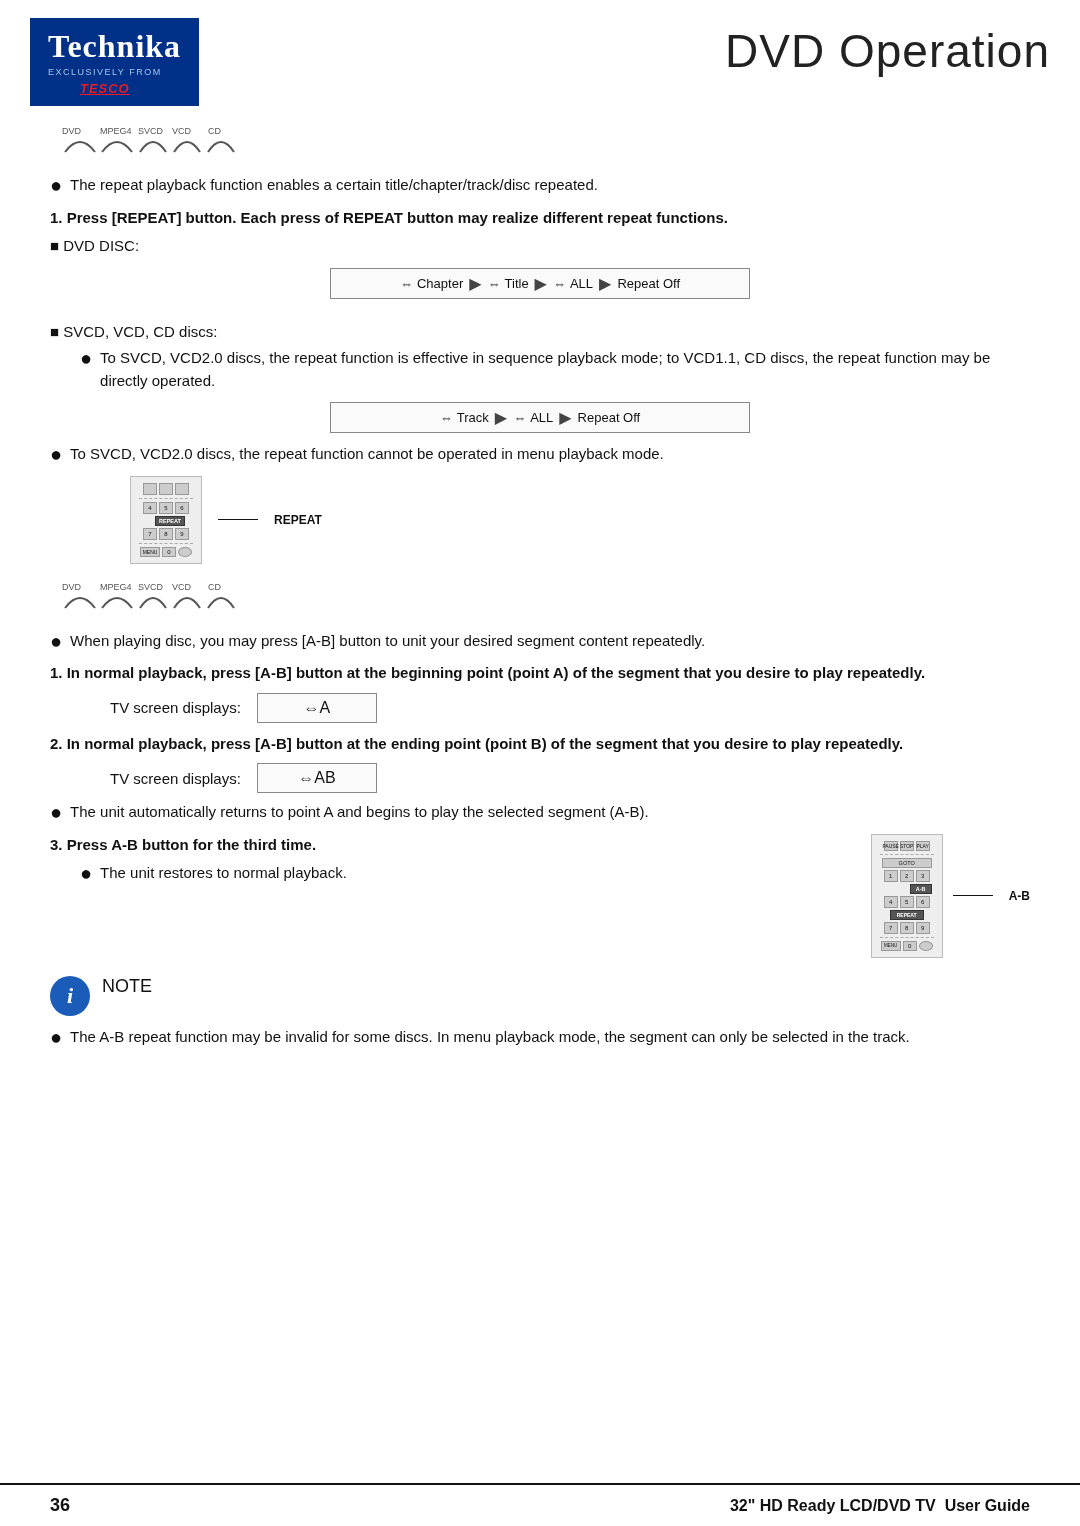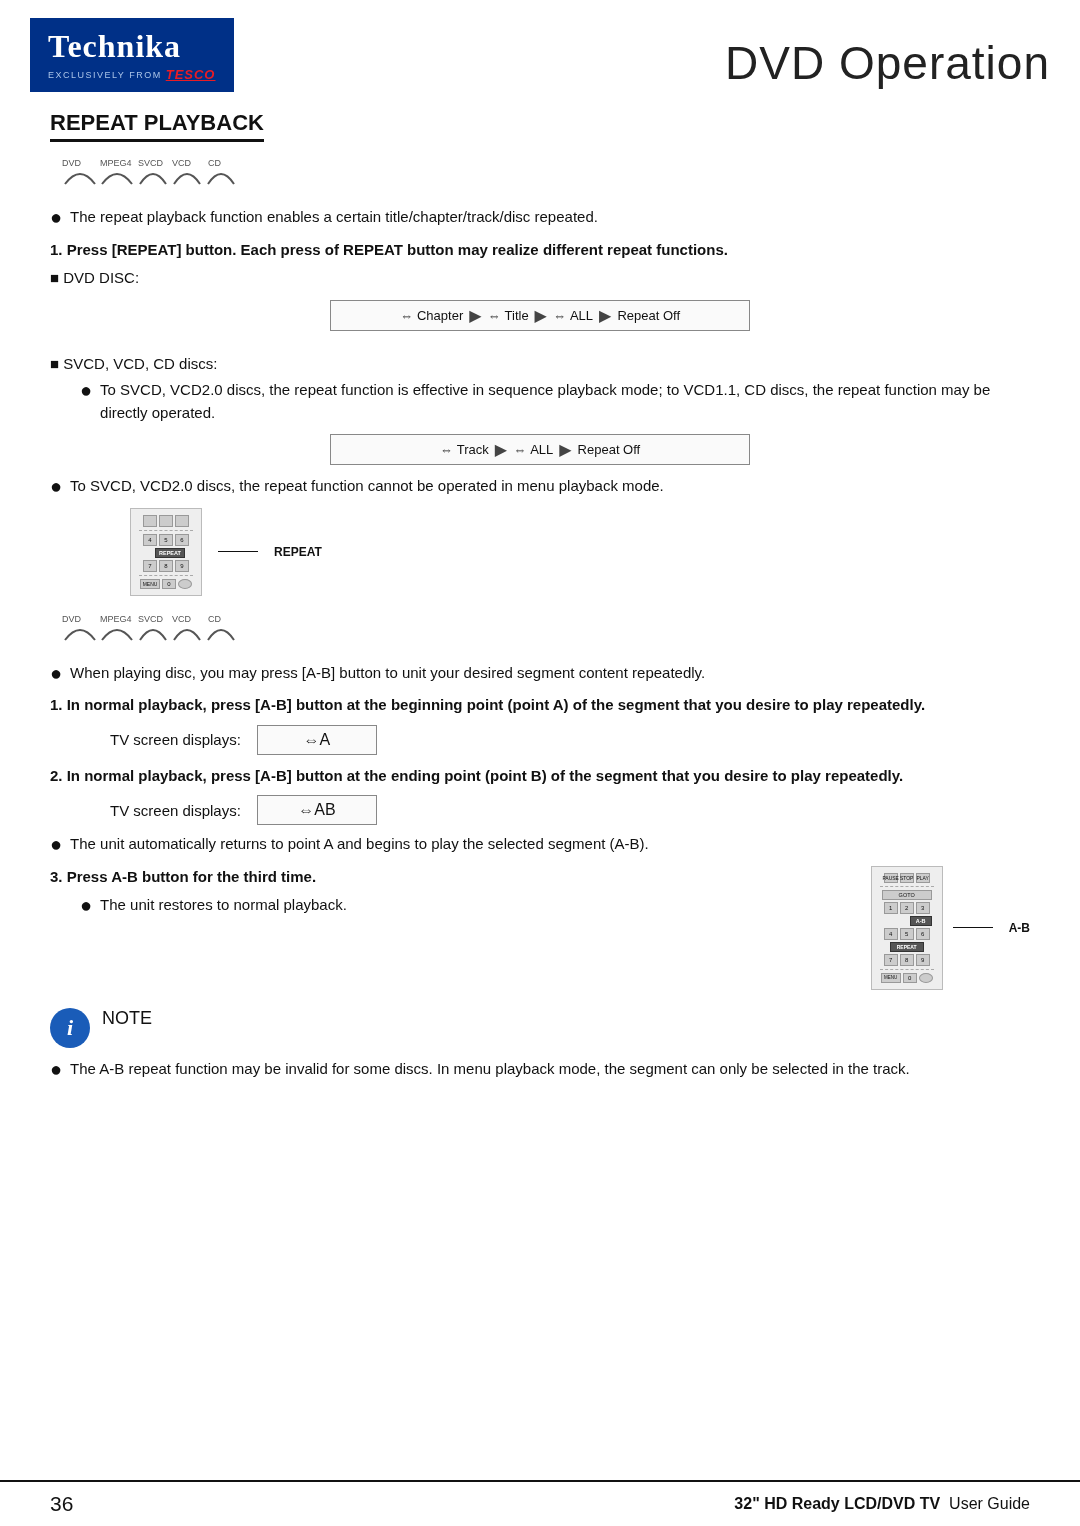--- a/index.html
+++ b/index.html
@@ -33,40 +33,41 @@
       font-weight: bold;
       font-family: 'Times New Roman', serif;
       color: white;
       letter-spacing: 1px;
     }
     .logo-sub {
       display: flex;
       align-items: center;
       gap: 4px;
       margin-top: 2px;
+      flex-direction: column;
     }
     .logo-exclusively {
       font-size: 9px;
       color: #aac4e8;
       letter-spacing: 1.5px;
       text-transform: uppercase;
     }
     .logo-tesco {
       font-size: 13px;
       font-weight: bold;
       color: #e91c24;
       font-style: italic;
       letter-spacing: 1px;
       text-decoration: underline;
     }
     .page-title {
       font-size: 46px;
       font-weight: normal;
       color: #222;
-      margin-top: 18px;
+      margin-top: 6px;
       letter-spacing: 1px;
     }
 
     
     .content {
       padding: 18px 50px 20px 50px;
     }
 
     
     .section-heading {
@@ -199,22 +200,22 @@
       bottom: 0;
       left: 0;
       right: 0;
       border-top: 2px solid #111;
       display: flex;
       align-items: center;
       justify-content: space-between;
       padding: 10px 50px;
     }
     .footer-page {
-      font-size: 21px;
-      font-weight: normal;
+      font-size: 18px;
+      font-weight: bold;
     }
     .footer-guide {
       font-size: 16px;
     }
     .footer-guide span {
       font-weight: bold;
     }
 
     
     .indent {
@@ -247,21 +248,20 @@
       <span class="logo-exclusively">EXCLUSIVELY FROM</span>
       <span class="logo-tesco">TESCO</span>
     </div>
   </div>
   <div class="page-title">DVD Operation</div>
 </div>
 
 <div class="content">
 
   <div>
-    <div class="section-heading">REPEAT PLAYBACK</div>
 
     
     <div class="disc-svgs">
       <svg width="200" height="36" viewBox="0 0 200 36">
 
         <text x="2" y="10" font-size="9" fill="#555">DVD</text>
         <path d="M5 28 Q20 8 35 28" stroke="#555" stroke-width="2" fill="none"></path>
 
         <text x="40" y="10" font-size="9" fill="#555">MPEG4</text>
         <path d="M42 28 Q57 8 72 28" stroke="#555" stroke-width="2" fill="none"></path>
@@ -520,15 +520,15 @@
       <span>The A-B repeat function may be invalid for some discs. In menu playback mode, the segment can only be selected in the track.</span>
     </li>
   </ul>
 
 </div>
 
 <div class="footer">
   <span class="footer-page">36</span>
   <span class="footer-guide">
     <span>32" HD Ready LCD/DVD TV</span>
-    &nbsp;<span style="font-weight:normal;text-align:center;">User Guide</span>
+    &nbsp;<span style="font-weight:bold;text-align:center;">User Guide</span>
   </span>
 </div>
 
 </body></html>

